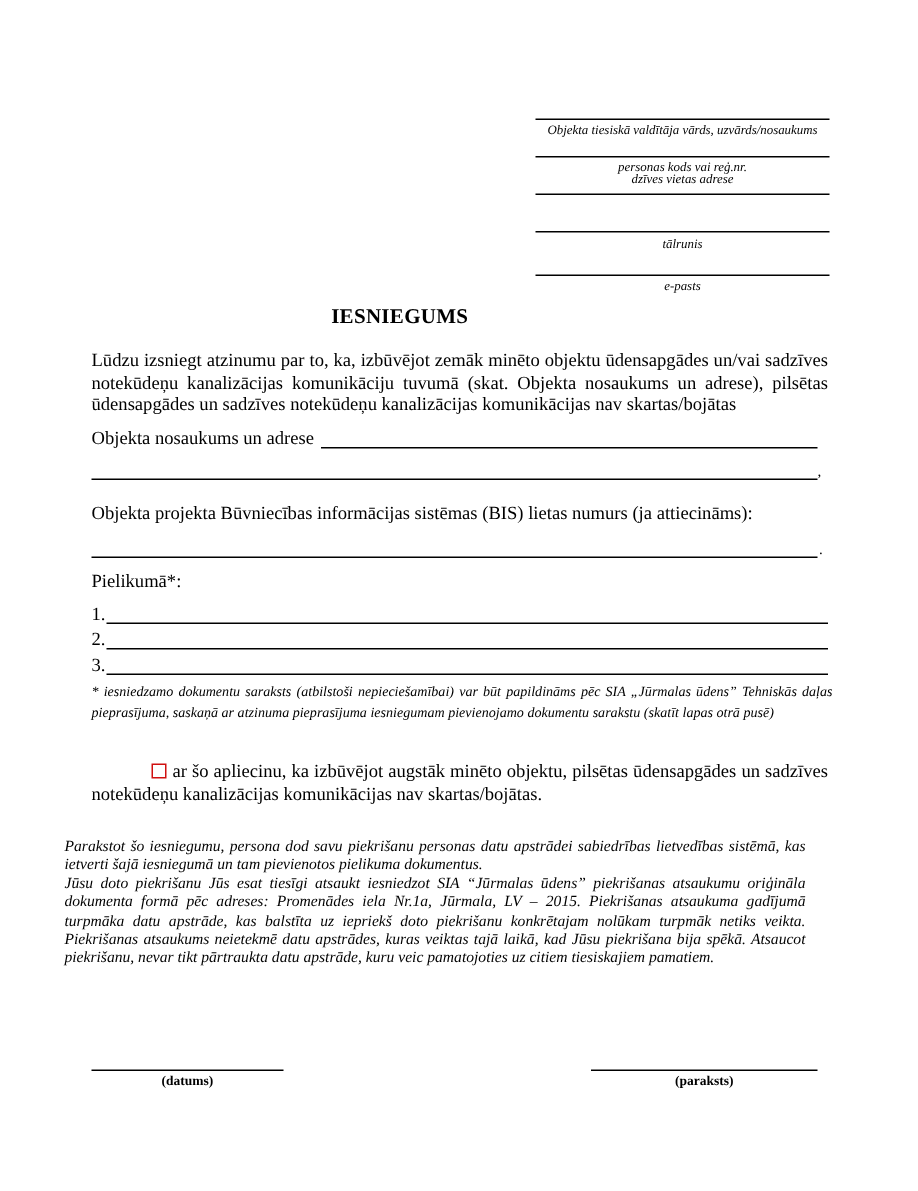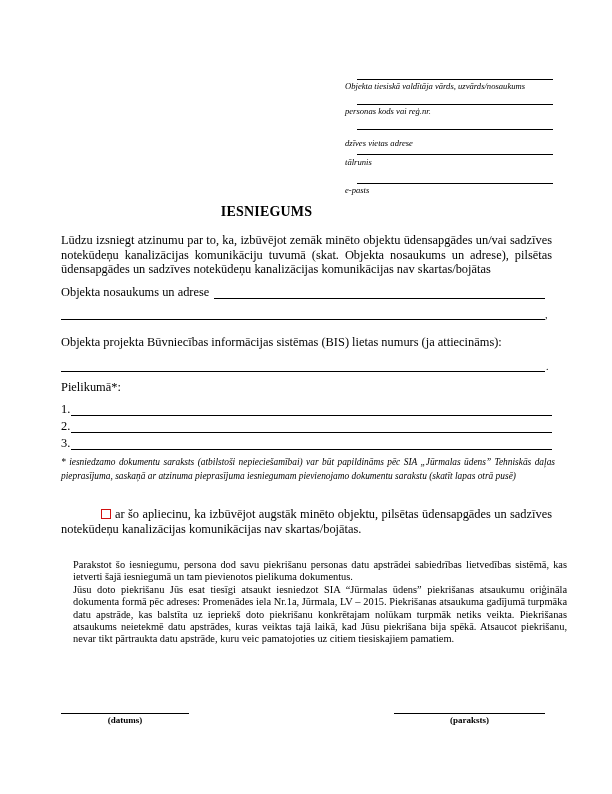--- a/index.html
+++ b/index.html
@@ -3,47 +3,47 @@
 <meta charset="utf-8">
 <style>
   html, body { margin: 0; padding: 0; background: #ffffff; }
   body {
     width: 612px; height: 794px; position: relative; overflow: hidden;
     font-family: "Liberation Serif", "DejaVu Serif", serif; color: #000;
   }
   .abs { position: absolute; }
   .company { right: 58px; top: 18px; text-align: right; font-weight: bold; font-size: 14.5px; line-height: 17px; }
   .field-line { position: absolute; left: 357px; width: 196px; border-top: 1px solid #000; }
-  .field-label { position: absolute; left: 345px; width: 220px; text-align: left; font-style: italic; font-size: 8.6px; }
+  .field-label { position: absolute; left: 345px; width: 220px; text-align: center; font-style: italic; font-size: 8.6px; }
   .title { left: 0; width: 533px; top: 204px; text-align: center; font-weight: bold; font-size: 14px; letter-spacing: 0.2px; }
   .para { left: 61px; width: 491px; font-size: 12.4px; line-height: 14.6px; text-align: justify; }
   .para.last { text-align-last: left; }
   .line { position: absolute; border-top: 1px solid #000; }
   .txt { font-size: 12.4px; white-space: nowrap; }
   .dot { font-size: 10px; }
   .note { left: 61px; width: 494px; font-size: 9.4px; line-height: 13.6px; font-style: italic; text-align: justify; }
   .checkbox { display: inline-block; width: 8px; height: 8px; border: 1px solid #d01010; vertical-align: -1px; margin-right: 4px; cursor: pointer; }
-  .italic-para { left: 73px; width: 494px; font-size: 10.4px; line-height: 12.4px; text-align: justify; }
+  .italic-para { left: 43px; width: 494px; font-size: 10.4px; line-height: 12.4px; font-style: italic; text-align: justify; }
   .sig-label { font-size: 9px; text-align: center; font-weight: bold; }
 </style>
 </head>
 <body>
 
 <div class="abs company">
 </div>
 
 <div>
   <div class="field-line" style="top:79px"></div>
   <div class="field-label" style="top:81px">Objekta tiesiskā valdītāja vārds, uzvārds/nosaukums</div>
 
   <div class="field-line" style="top:104px"></div>
   <div class="field-label" style="top:106px">personas kods vai reģ.nr.</div>
 
   <div class="field-line" style="top:129px"></div>
-  <div class="field-label" style="top:138px">dzīves vietas adrese</div>
+  <div class="field-label" style="top:114px">dzīves vietas adrese</div>
 
   <div class="field-line" style="top:154px"></div>
   <div class="field-label" style="top:157px">tālrunis</div>
 
   <div class="field-line" style="top:183px"></div>
   <div class="field-label" style="top:185px">e-pasts</div>
 </div>
 
 <div class="abs title">IESNIEGUMS</div>
 

